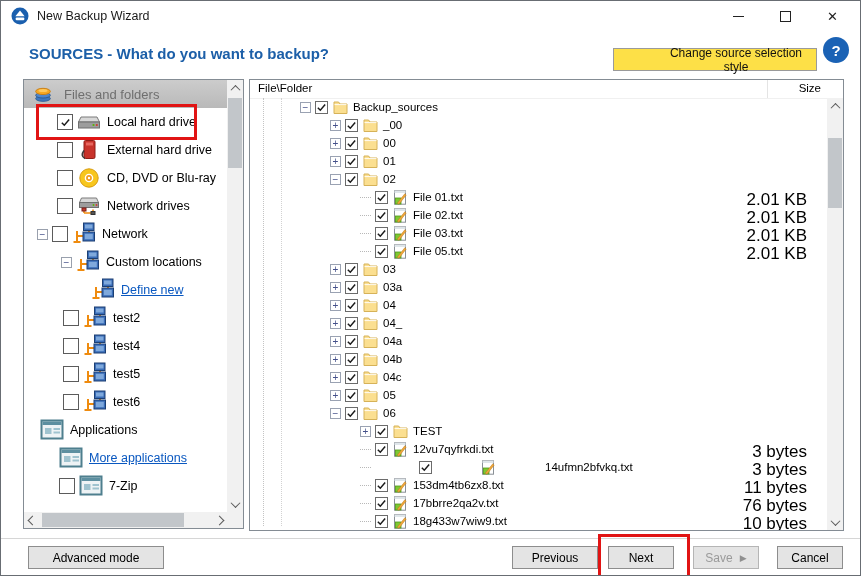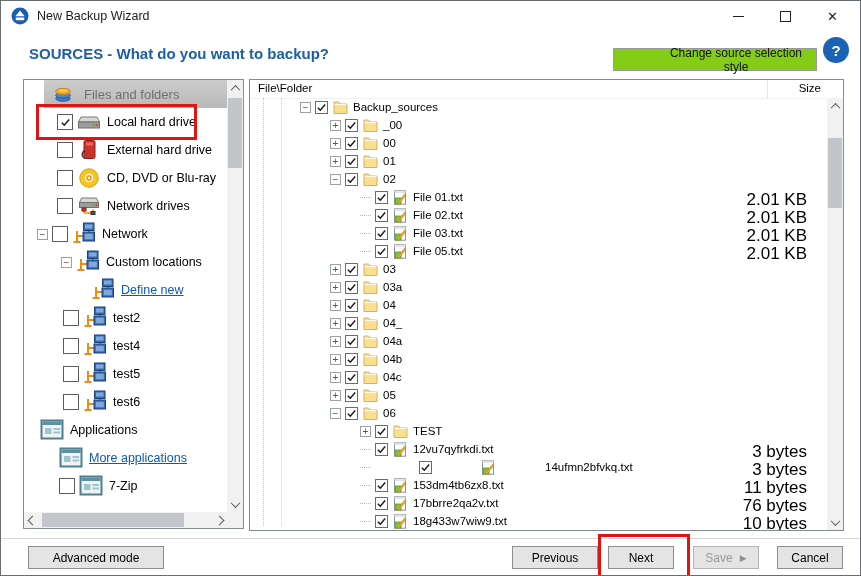--- a/index.html
+++ b/index.html
@@ -9,27 +9,27 @@
   .titlebar{position:absolute;left:0;top:0;right:0;height:30px;display:flex;align-items:center;background:#fff;}
   .app-icon{margin-left:10px;width:18px;height:18px;display:flex;}
   .title{margin-left:8px;font-size:12.5px;color:#1a1a1a;}
   .controls{position:absolute;right:4px;top:0;height:30px;display:flex;}
   .ctrl{width:47px;height:30px;display:flex;align-items:center;justify-content:center;color:#222;cursor:default;}
   .min-glyph{width:11px;border-top:1px solid #222;display:inline-block;}
   .max-glyph{width:9px;height:9px;border:1px solid #222;display:inline-block;}
   .close-glyph{font-size:13px;line-height:13px;}
   
   .page-title{position:absolute;left:28px;top:44px;font-size:15px;font-weight:bold;color:#1c5fa8;}
-  .change-style-btn{position:absolute;left:612px;top:47px;width:204px;height:23px;background:#84cc16;
+  .change-style-btn{position:absolute;left:612px;top:47px;width:204px;height:23px;background:#fde047;
     border:1px solid #9a9a9a;font-size:12px;display:flex;align-items:center;justify-content:center;color:#111;padding-left:48px;}
   .help-circle{position:absolute;left:822px;top:36px;width:26px;height:26px;border-radius:50%;background:#1a62b5;
     color:#fff;font-weight:bold;font-size:15px;display:flex;align-items:center;justify-content:center;}
   
   .panel{position:absolute;background:#fff;border:1px solid #848c94;box-sizing:border-box;overflow:hidden;}
-  #left-panel{left:22px;top:78px;width:221px;height:450px;padding-left:20px;}
+  #left-panel{left:22px;top:78px;width:221px;height:450px;}
   #right-panel{left:248px;top:78px;width:595px;height:452px;}
   
   .group-header{height:28px;background:linear-gradient(#cccccc,#b9b9b9);display:flex;align-items:center;
     padding-left:8px;color:#6f6f6f;font-size:13px;width:203px;box-sizing:border-box;}
   .group-header .gh-icon{width:22px;height:22px;margin-right:10px;display:flex;}
   #left-tree{position:absolute;left:0;top:28px;right:16px;bottom:16px;overflow:hidden;}
   .lrow{height:28px;display:flex;align-items:center;font-size:12.5px;color:#000;white-space:nowrap;margin-left:8px;}
   .expander{width:11px;height:11px;box-sizing:border-box;border:1px solid #99a0ad;background:#fff;color:#44508a;
     font-size:10px;line-height:9px;text-align:center;margin-right:4px;flex:none;}
   .lcheck{width:16px;height:16px;box-sizing:border-box;border:1px solid #5b5b5b;background:#fff;margin-right:4px;

